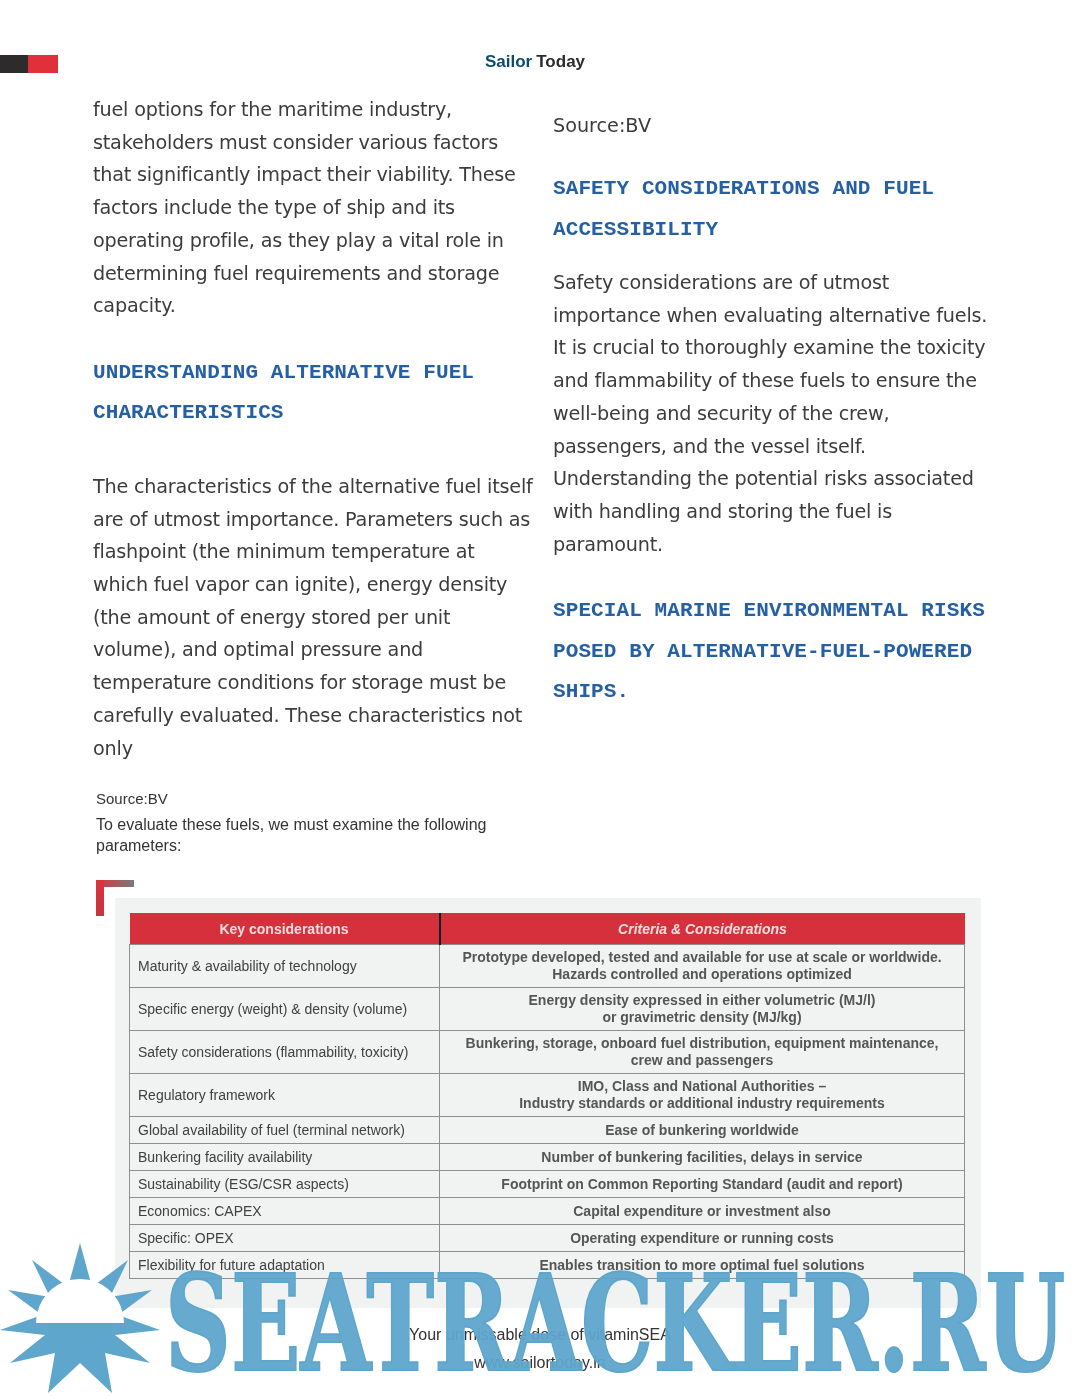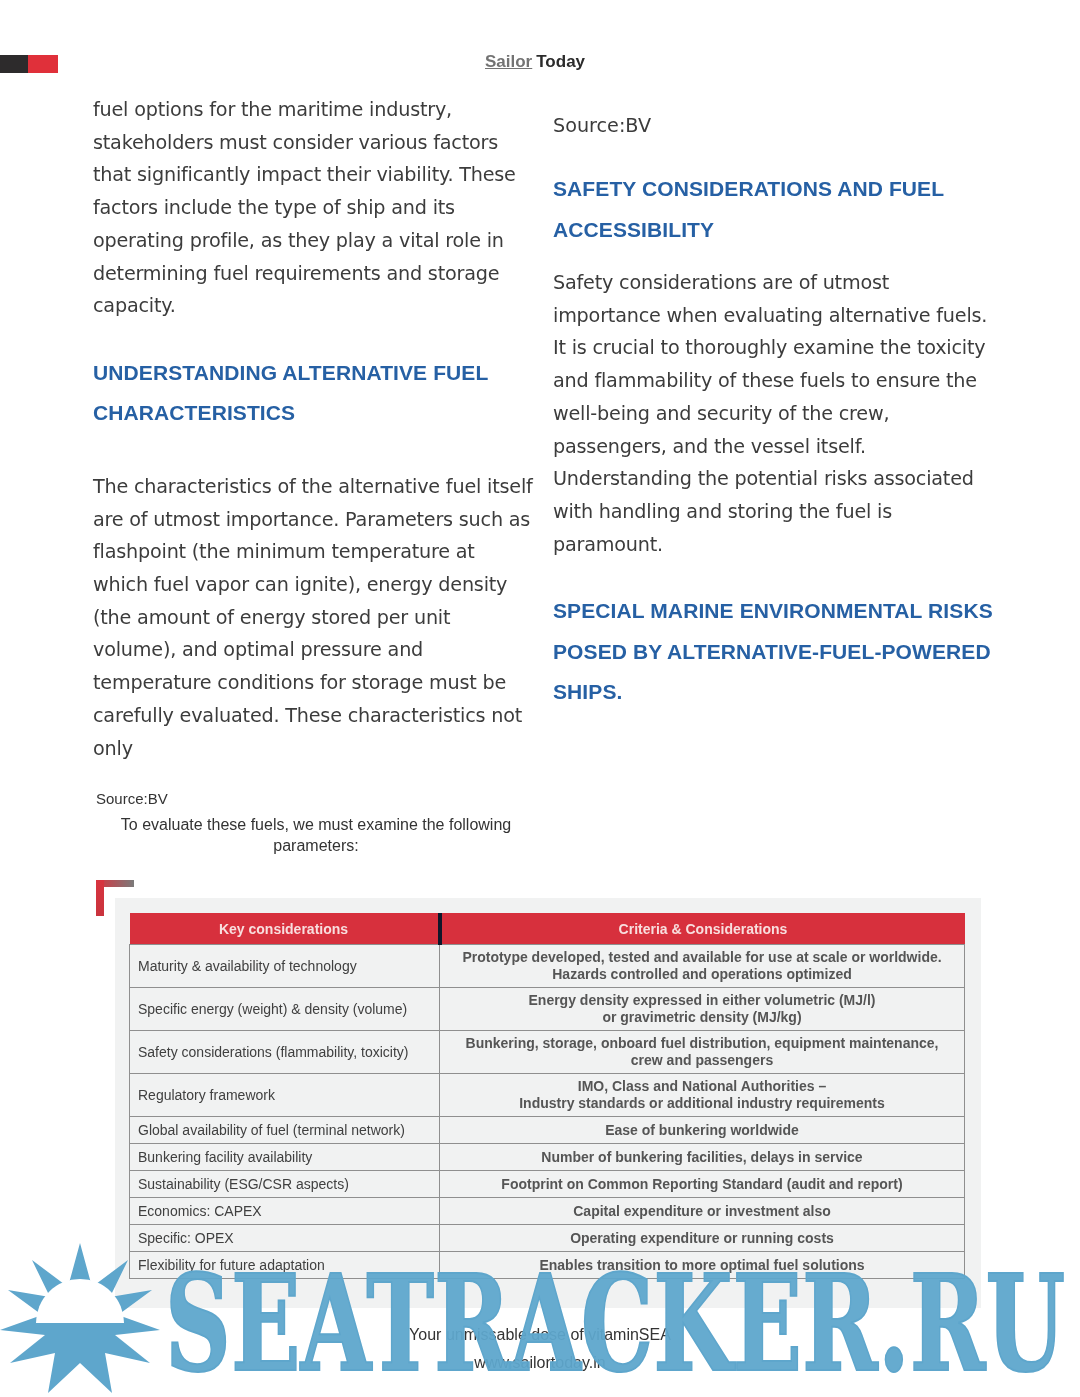--- a/index.html
+++ b/index.html
@@ -6,43 +6,43 @@
   body {
     width: 1080px; height: 1397px; position: relative; overflow: hidden;
     background: #ffffff;
     font-family: "DejaVu Sans", sans-serif;
     color: #3a3a3a;
   }
   .header-bar { position: absolute; top: 55px; left: 0; height: 18px; width: 58px; display: flex; }
   .header-bar .dark { width: 28px; background: #2d2b2c; }
   .header-bar .red { width: 30px; background: #e0303a; }
   .brand { position: absolute; top: 52px; left: 485px; font-family: "Liberation Sans", sans-serif; font-weight: bold; font-size: 17px; }
-  .brand .sailor { color: #737373; text-decoration: underline; }
+  .brand .sailor { color: #0c4a6e; }
   .brand .today { color: #2b2b2b; margin-left: 4px; }
 
   .col { position: absolute; font-family: "DejaVu Sans", sans-serif; }
   .col-left { left: 93px; top: 94px; width: 440px; }
   .col-right { left: 553px; top: 94px; width: 440px; }
   .para { font-size: 19.2px; line-height: 32.7px; color: #3c3c3c; margin: 0; letter-spacing: -0.2px; }
-  .heading { font-family: Liberation Sans, sans-serif; font-weight: bold; font-size: 21px; line-height: 40.5px; color: #2660a4; margin: 0; letter-spacing: 0.1px; }
+  .heading { font-family: Liberation Mono, monospace; font-weight: bold; font-size: 21px; line-height: 40.5px; color: #2660a4; margin: 0; letter-spacing: 0.1px; }
   .source { font-size: 19.2px; color: #3c3c3c; margin: 0; }
 
   .intro-block { position: absolute; left: 96px; top: 790px; width: 440px; font-family: "Liberation Sans", sans-serif; color: #333; }
   .intro-block .src { font-size: 15px; margin: 0 0 7px 0; }
-  .intro-block .lead { font-size: 16px; line-height: 21px; margin: 0; text-align: center; }
+  .intro-block .lead { font-size: 16px; line-height: 21px; margin: 0; }
 
   .corner { position: absolute; left: 96px; top: 880px; width: 38px; height: 36px; }
   .corner .h { position: absolute; left: 0; top: 0; width: 38px; height: 7px; background: linear-gradient(90deg, #d8343f, #7a7a7a); }
   .corner .v { position: absolute; left: 0; top: 0; width: 8px; height: 36px; background: linear-gradient(180deg, #d8343f, #c9333d); }
 
   .panel { position: absolute; left: 115px; top: 898px; width: 866px; height: 410px; background: #f1f2f2; }
   .table-wrap { position: absolute; left: 129px; top: 913px; width: 836px; }
   table { border-collapse: collapse; width: 836px; font-family: "Liberation Sans", sans-serif; }
-  th { background: #d7303d; color: #f8dede; font-weight: bold; font-size: 14px; height: 31px; padding: 0; border-right: 4px solid #0f172a; }
-  th:last-child { border-right: none; }
+  th { background: #d7303d; color: #f8dede; font-weight: bold; font-size: 14px; height: 31px; padding: 0; border-right: 2px solid #0f172a; }
+  th:last-child { border-right: none; font-style: italic; }
   td { border: 1.5px solid #8f8f8f; font-size: 14px; padding: 0 8px; }
   td.key { color: #404040; width: 293px; text-align: left; }
   td.crit { color: #555; font-weight: bold; text-align: center; line-height: 17px; }
   tr.tall td { height: 42px; }
   tr.short td { height: 26px; }
 
   .watermark { position: absolute; left: 0; top: 1235px; width: 1080px; height: 162px; pointer-events: none; }
   .footer { position: absolute; left: 0; width: 1080px; text-align: center; font-family: "Liberation Sans", sans-serif; color: #333; }
   .footer.tag { top: 1326px; font-size: 16px; }
   .footer.url { top: 1354px; font-size: 16px; }

